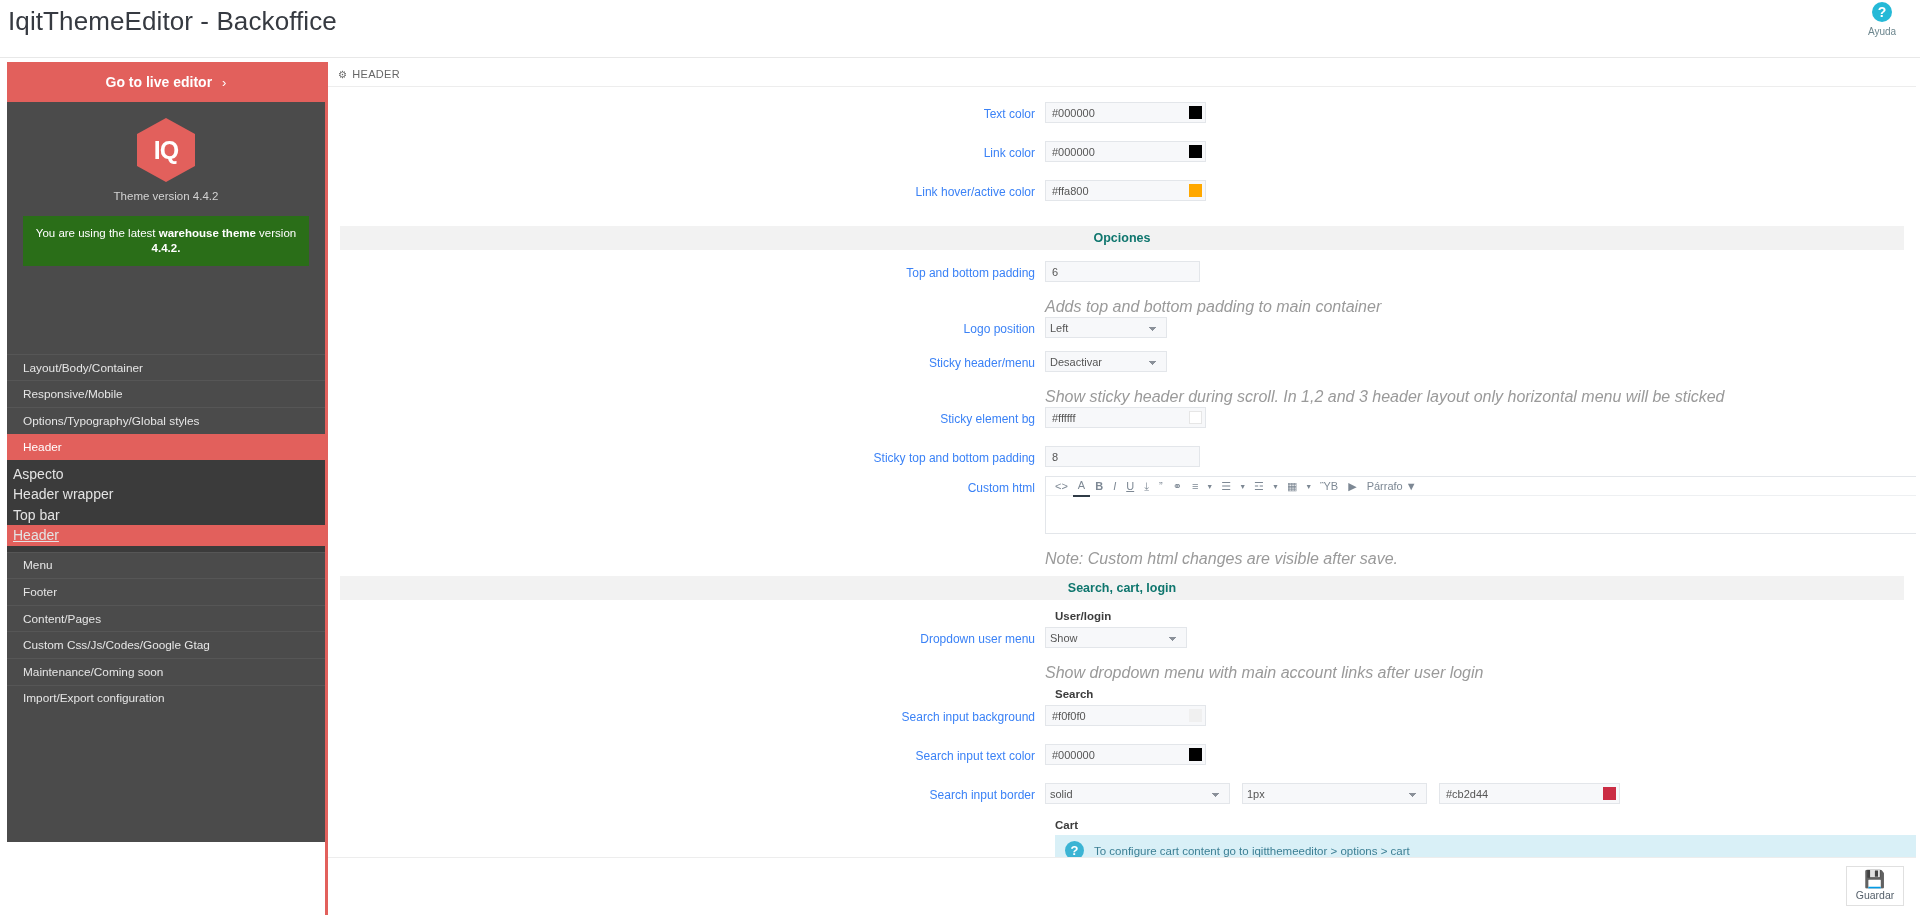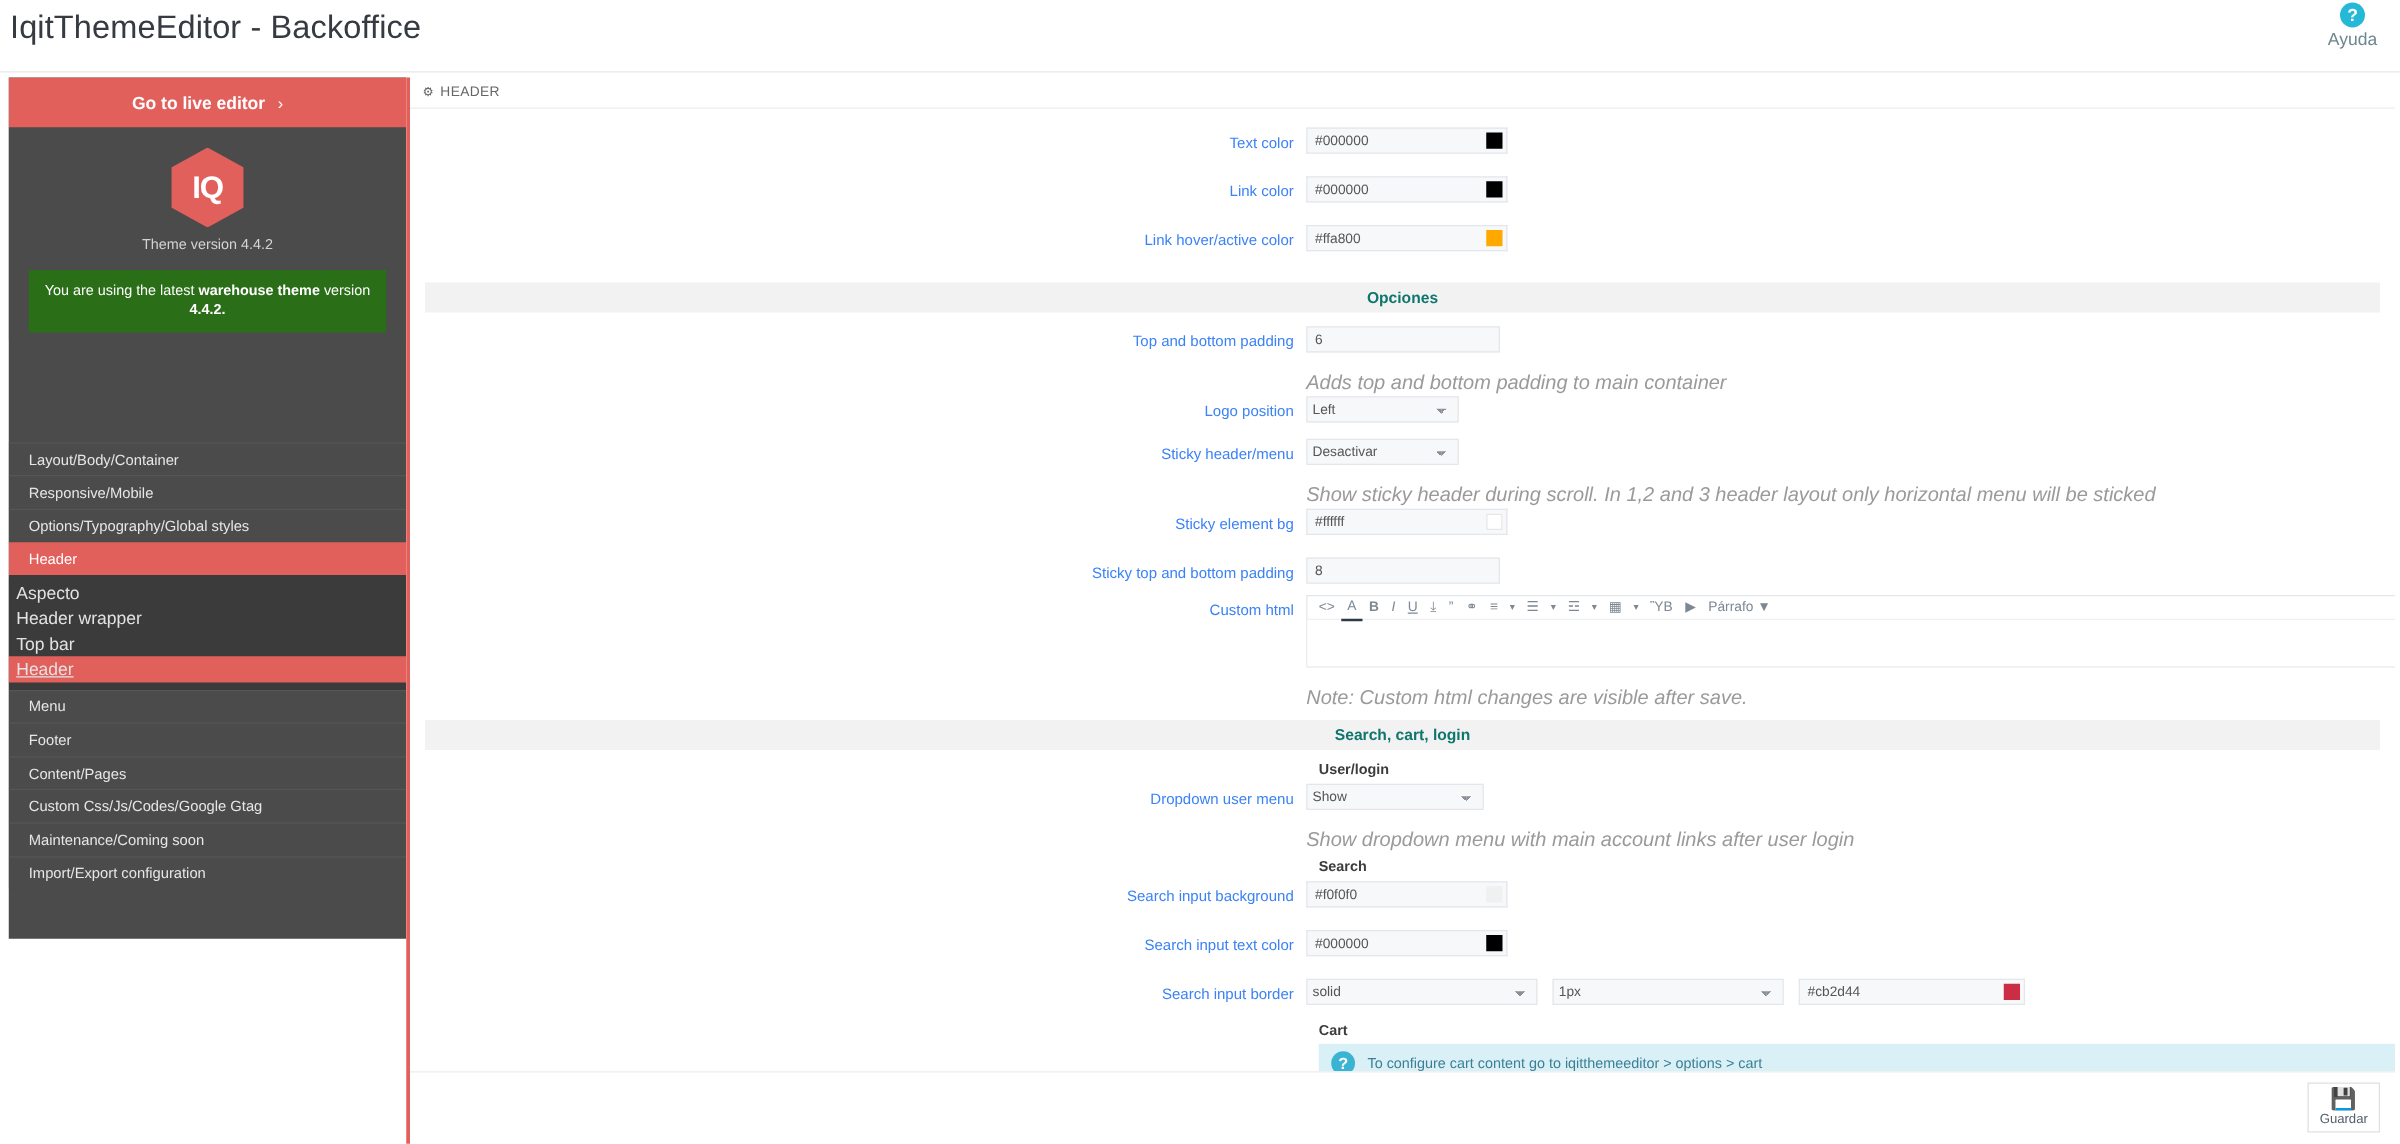--- a/index.html
+++ b/index.html
@@ -40,31 +40,31 @@
     width: 20px; height: 20px;
     margin: 0 auto 1px auto;
     border-radius: 50%;
     background: #25b9d7;
     color: #fff;
     font-size: 14px;
     font-weight: bold;
     line-height: 20px;
     text-align: center;
   }
-  #help-btn .hlabel { font-size: 14px; color: #6c868e; }
+  #help-btn .hlabel { font-size: 10px; color: #6c868e; }
 
   
   #wrap { position: relative; height: 857px; }
 
   
   #sidebar {
     position: absolute;
     left: 7px; top: 4px;
     width: 318px;
-    height: 689px;
+    height: 780px;
     background: #4b4b4b;
     overflow: hidden;
   }
   #live-editor {
     height: 40px;
     background: #e2605c;
     color: #fff;
     font-weight: bold;
     font-size: 14px;
     display: flex;

